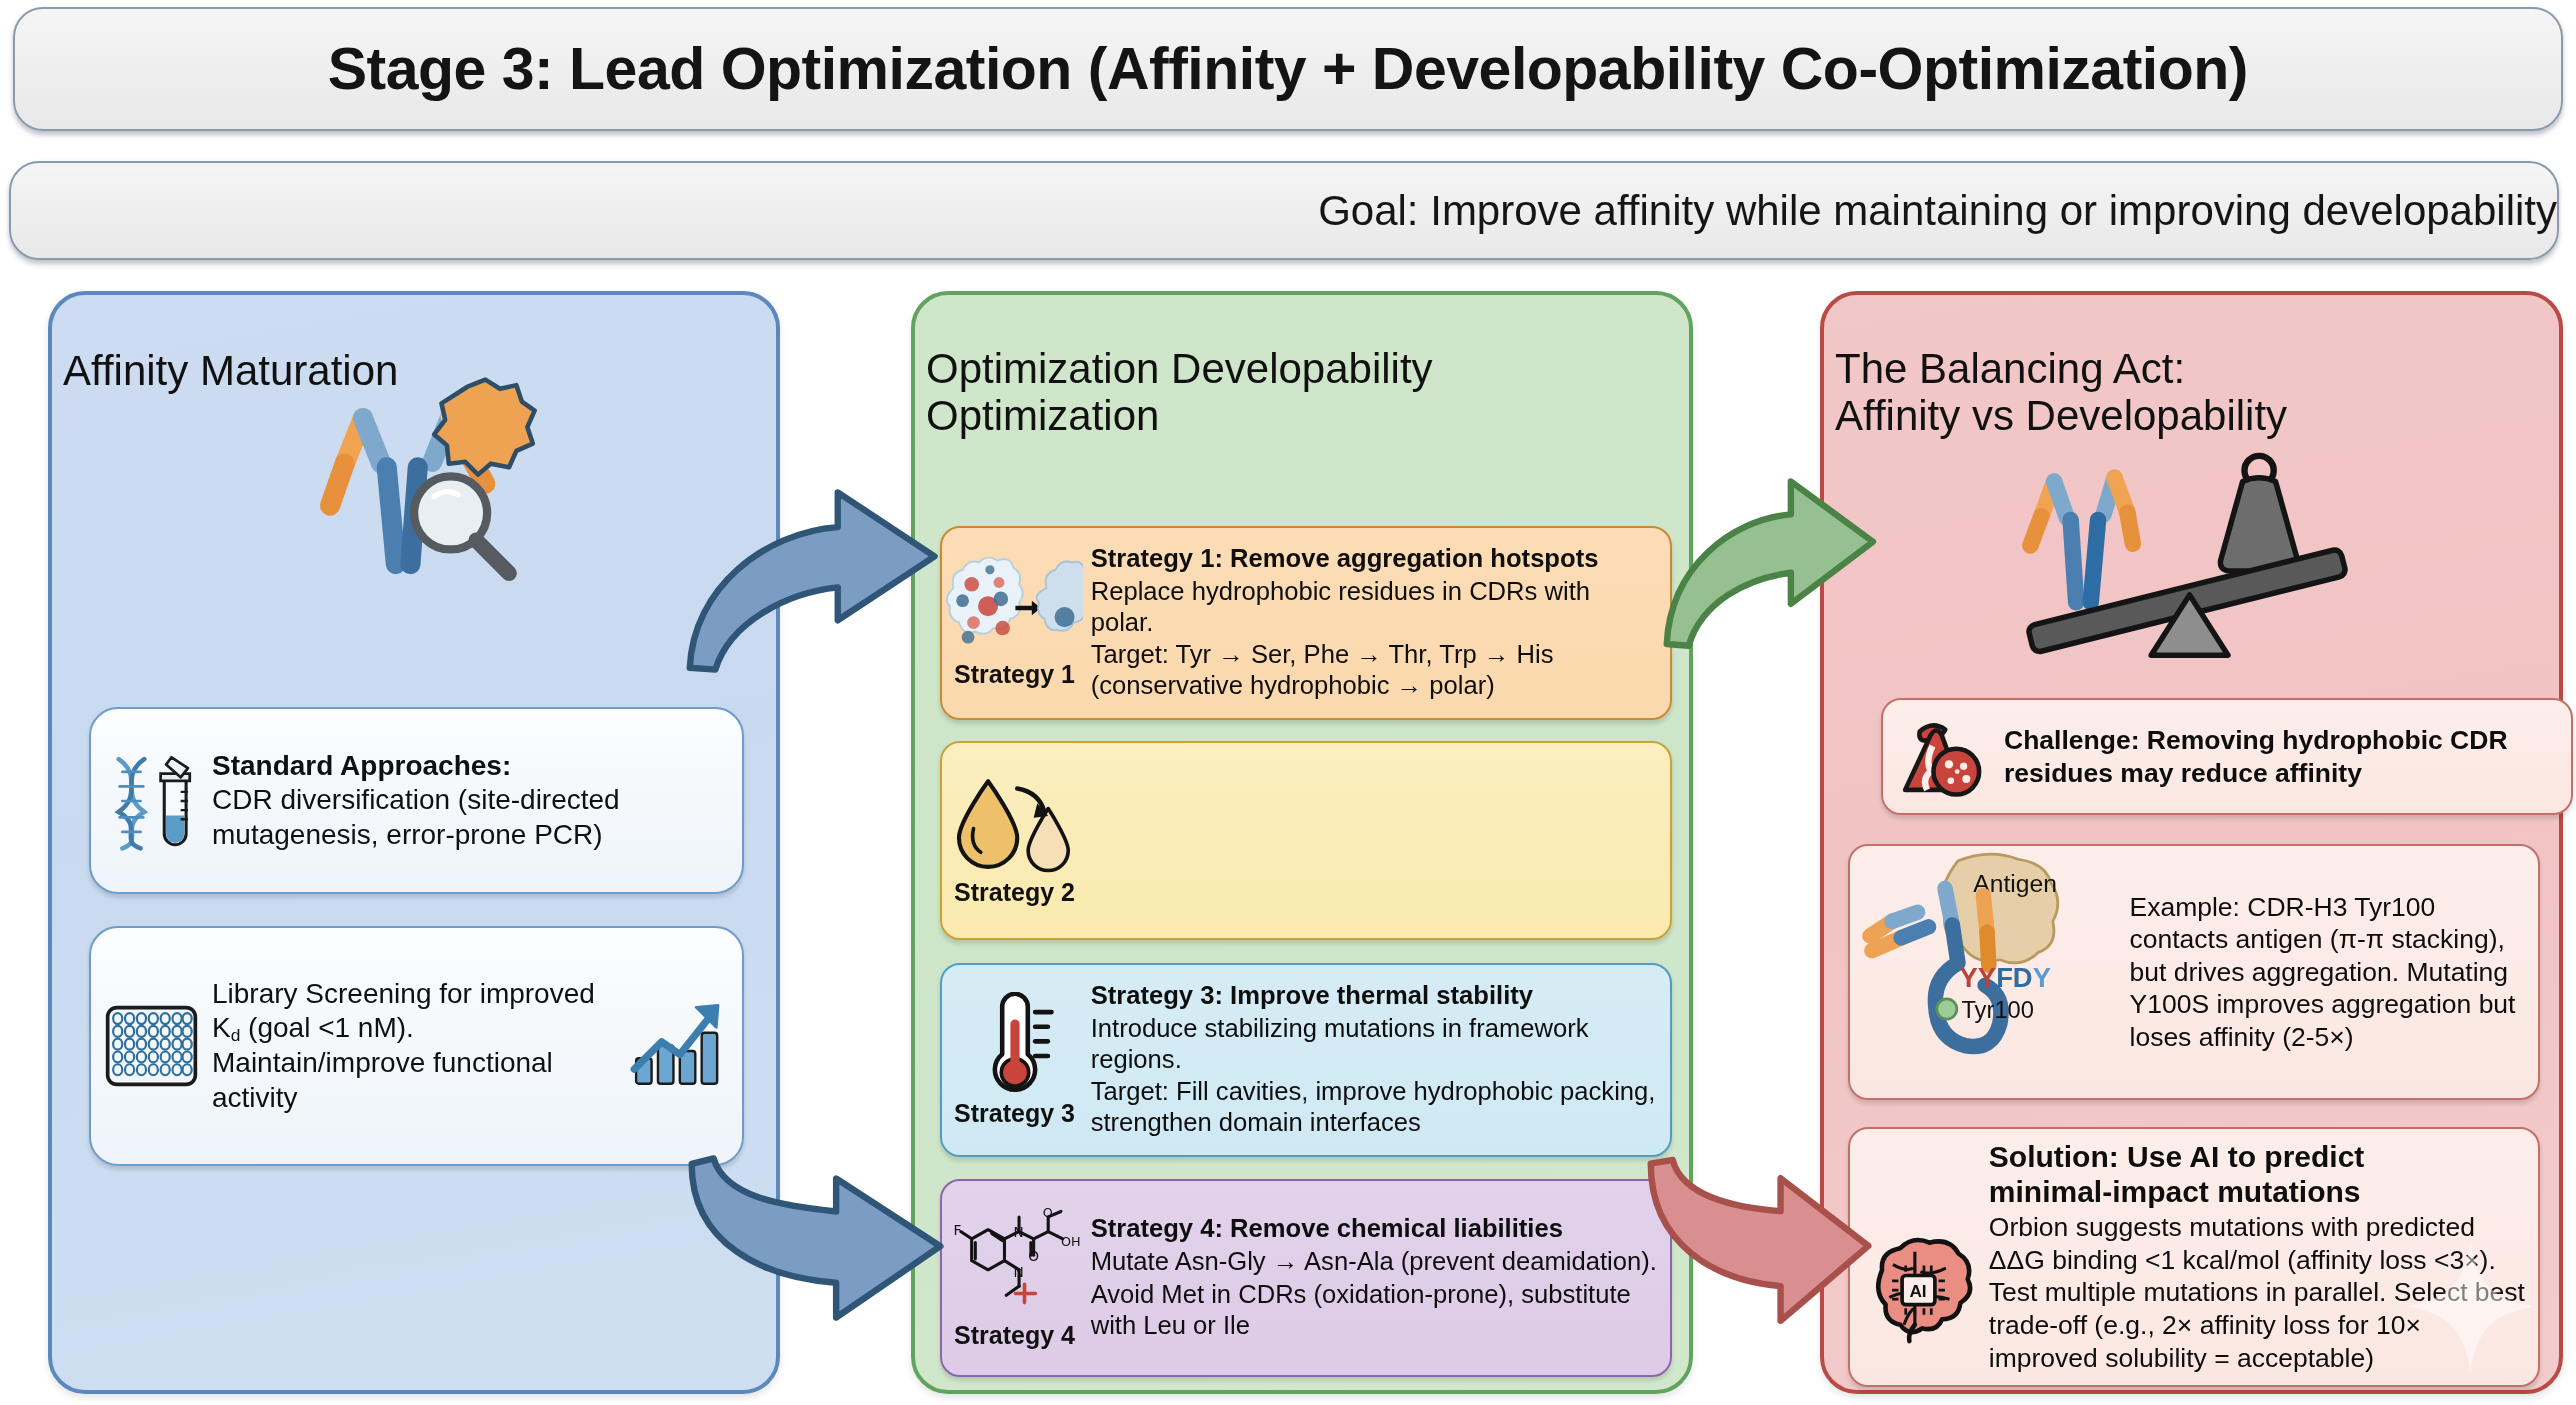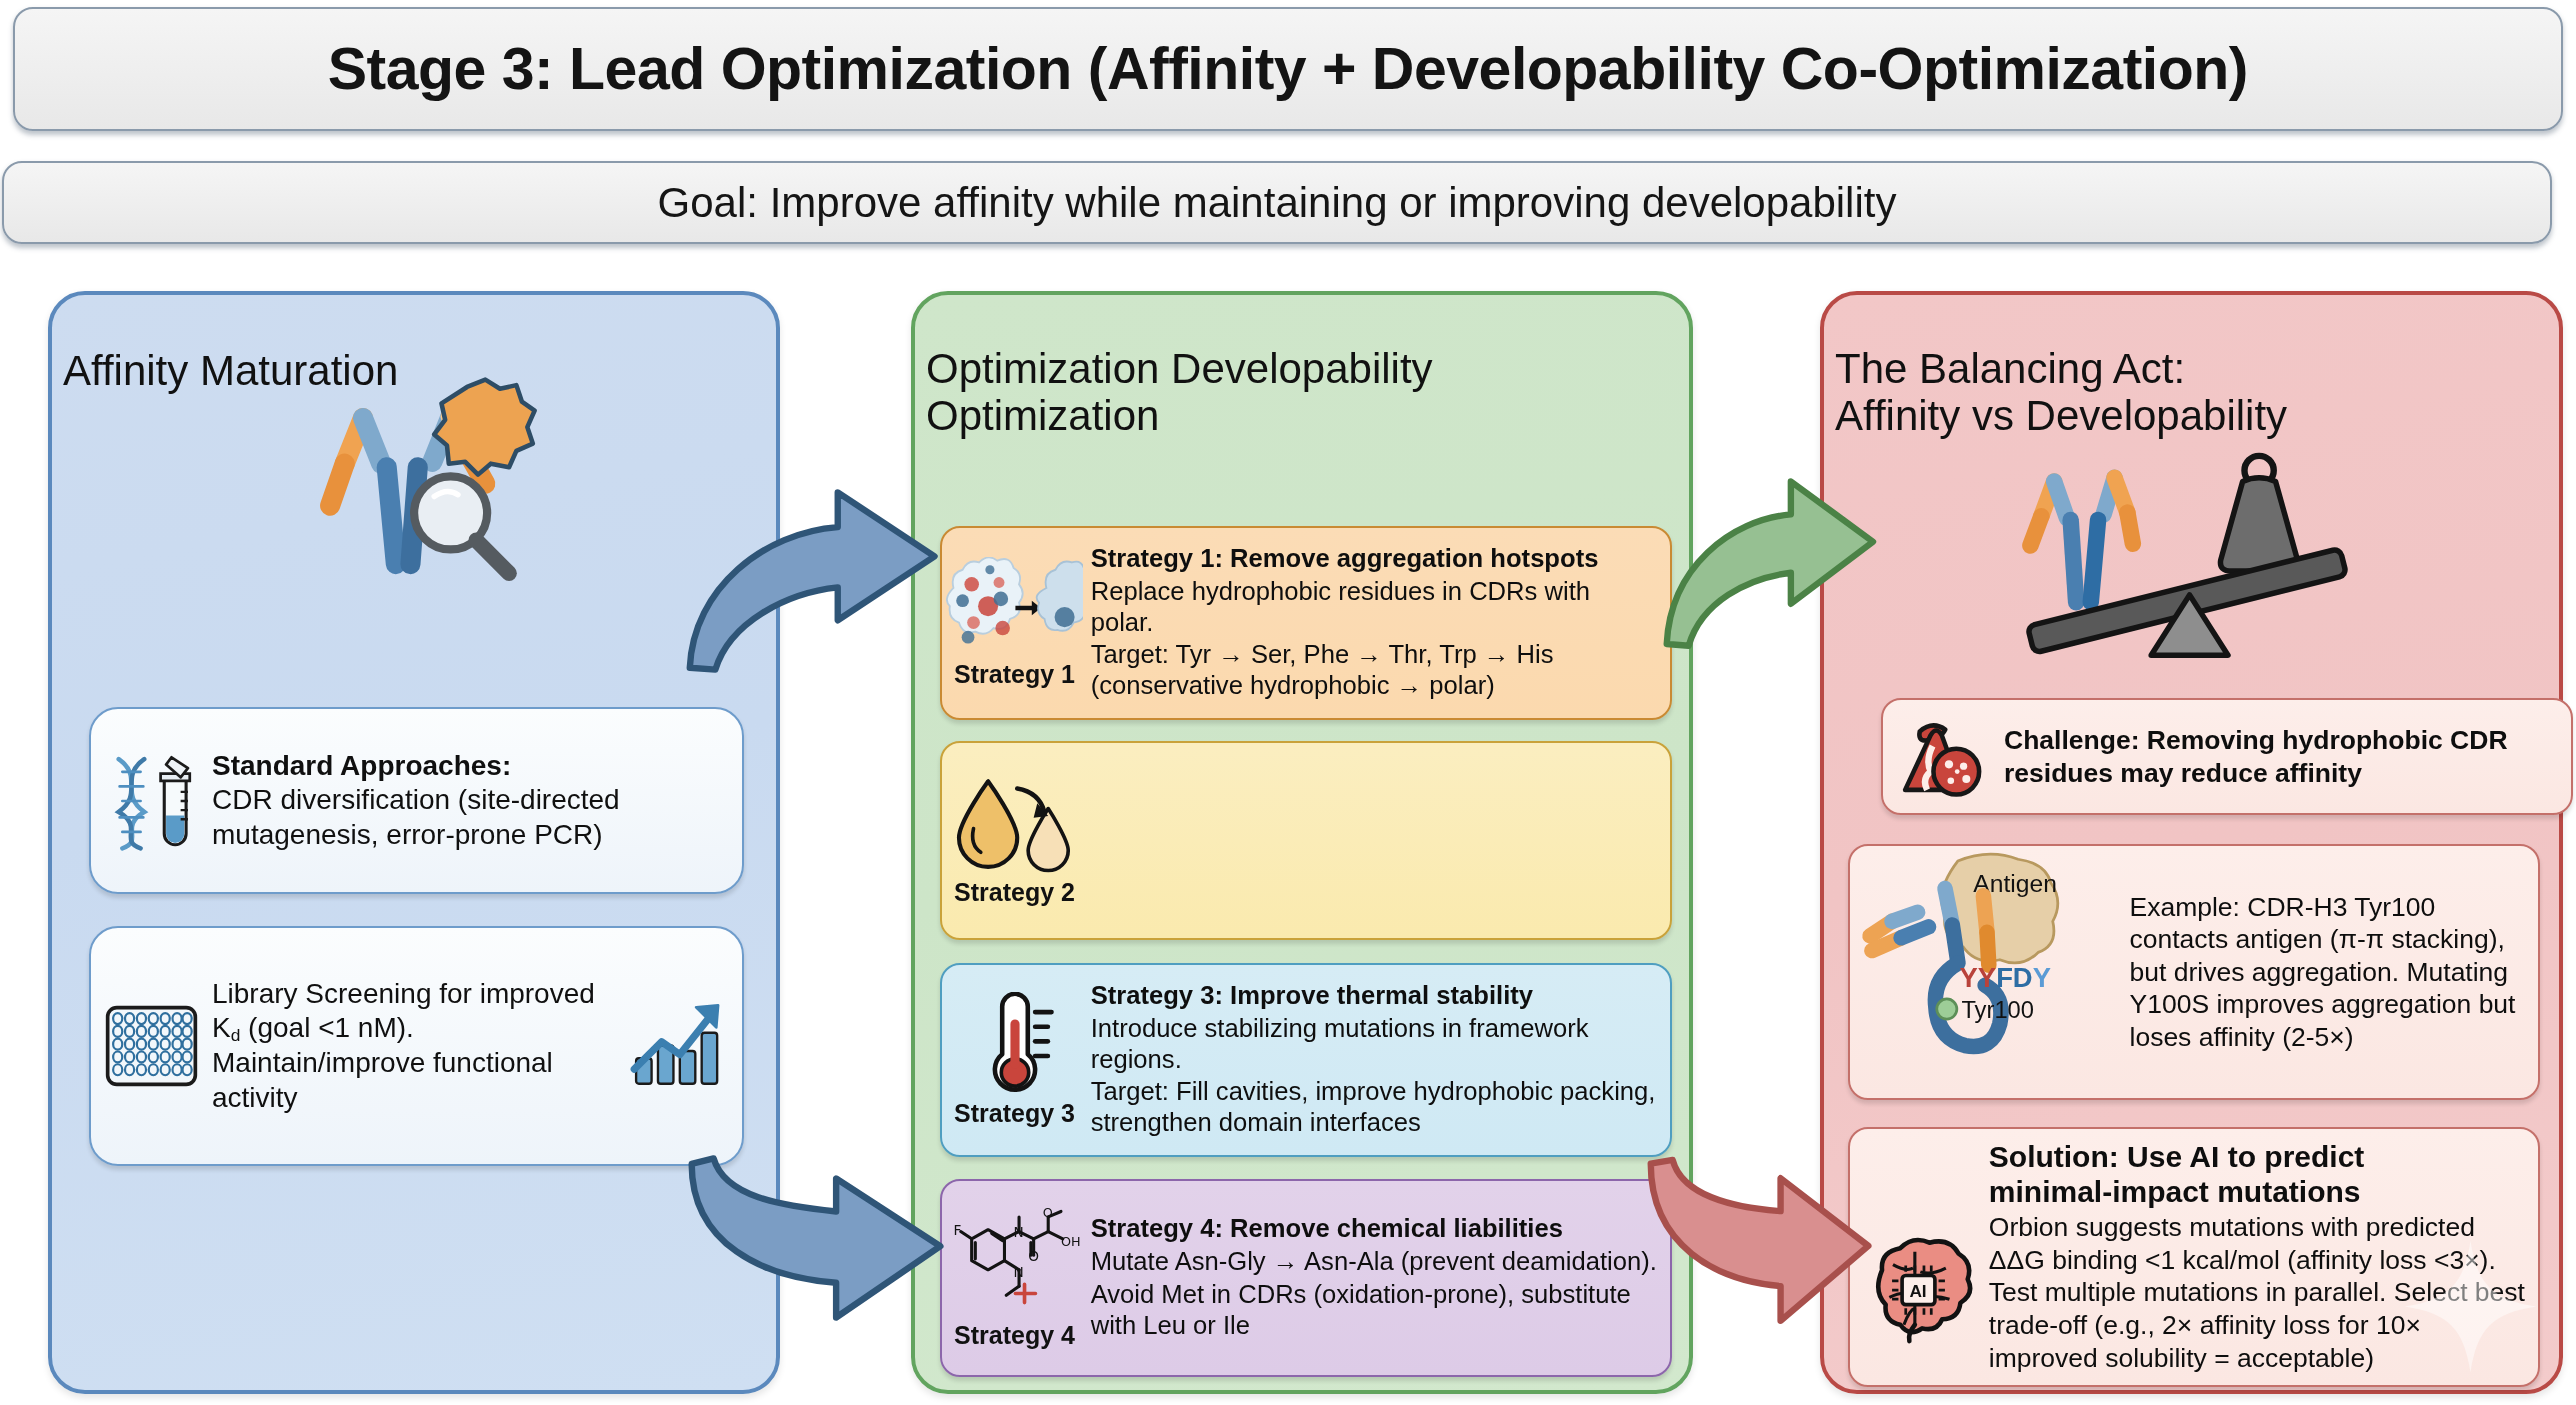--- a/index.html
+++ b/index.html
@@ -9,26 +9,26 @@
     font-family: "Liberation Sans", sans-serif;
     overflow: hidden;
   }
   .canvas { position: relative; width: 2576px; height: 1405px; }
 
   
   .banner {
     position: absolute;
     background: linear-gradient(180deg,#f5f5f5 0%,#eeeeee 55%,#e8e8e8 100%);
     border: 2.7px solid #8a9aab;
-    border-radius: 20px;
+    border-radius: 30px;
     display: flex; align-items: center; justify-content: center;
     box-shadow: 0 3.7px 5.5px rgba(110,125,140,.45);
   }
   #title-banner { left: 12.8px; top: 7.3px; width: 2550px; height: 124px; }
-  #goal-banner  { left: 2px; top: 161px; width: 2550px; height: 83px; }
+  #goal-banner  { left: 9px; top: 161px; width: 2550px; height: 99px; justify-content: flex-end; }
   .title-text {
     font-size: 59px; font-weight: 700; color: #141414; letter-spacing: -0.5px;
     white-space: nowrap;
   }
   .goal-text { font-size: 42px; font-weight: 400; color: #151515; }
 
   
   .column {
     position: absolute; top: 291px; height: 1103px;
     border-radius: 37px; border-width: 4.6px; border-style: solid;

